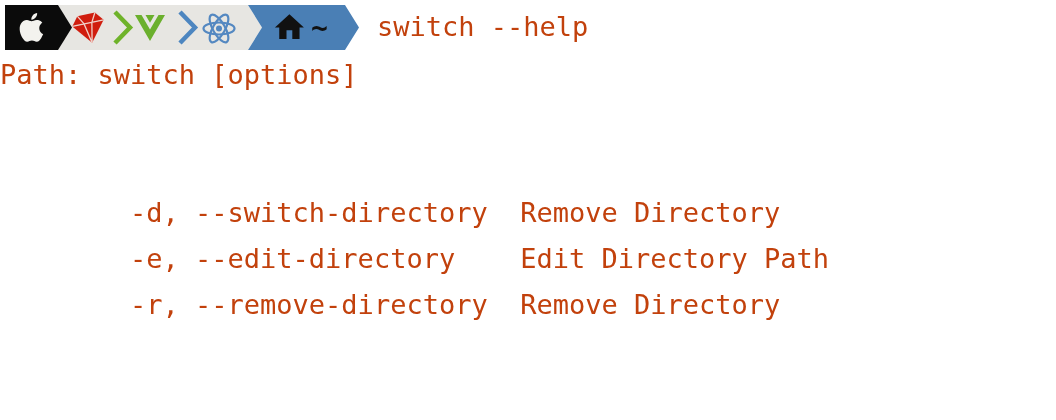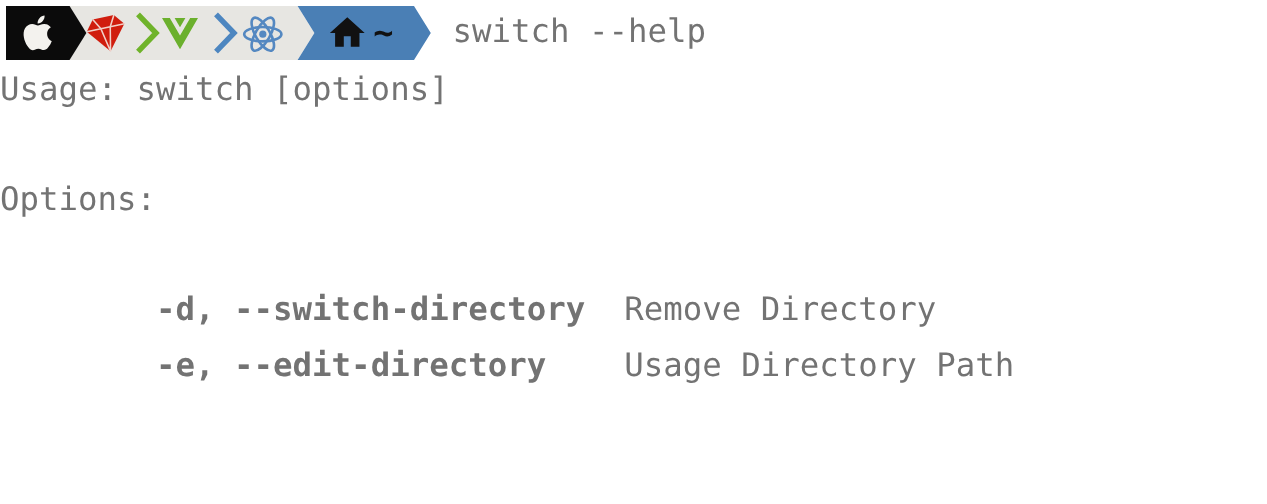--- a/index.html
+++ b/index.html
@@ -1,31 +1,31 @@
 <!DOCTYPE html>
 <html><head>
 <meta charset="utf-8">
 <style>
   html,body{margin:0;padding:0;background:#ffffff;}
   .terminal{
     position:relative;width:1056px;height:348px;overflow:hidden;
-    background:#ffffff;color:#737373;
+    background:#ffffff;color:#c2410c;
     font-family:"DejaVu Sans Mono","Liberation Mono",monospace;
     font-size:27px;
   }
   .prompt-line{
     position:absolute;top:0;left:0;height:52px;
     display:flex;align-items:center;
   }
   .promptbar{display:block;flex:0 0 auto;}
   .command{margin-left:12px;white-space:pre;}
   .output{position:absolute;top:52px;left:0;width:100%;}
   .line{height:46px;line-height:46px;white-space:pre;}
   .option-row{padding-left:2ch;}
-  .option-row .flags{display:inline-block;width:24ch;font-weight:bold;}
+  .option-row .flags{display:inline-block;width:24ch;}
   .next-prompt{
     position:absolute;left:0;top:409px;height:11px;width:400px;overflow:hidden;
   }
   .hidden-defs{position:absolute;width:0;height:0;overflow:hidden;}
 </style>
 </head>
 <body>
 
 <svg class="hidden-defs" aria-hidden="true">
   <defs>
@@ -72,29 +72,31 @@
 <div class="terminal">
 
   <div class="prompt-line">
     <svg class="promptbar" width="365" height="52" viewBox="0 0 365 52">
       <use href="#promptbar-shape"></use>
     </svg>
     <span class="command">switch --help</span>
   </div>
 
   <div class="output">
-    <div class="line">Usage: switch [options]</div>
+    <div class="line">Path: switch [options]</div>
     <div class="line"></div>
-    <div class="line">Options:</div>
 
     <div class="line option-row">
       <span class="flags">-d, --switch-directory</span><span class="desc">Remove Directory</span>
     </div>
     <div class="line option-row">
-      <span class="flags">-e, --edit-directory</span><span class="desc">Usage Directory Path</span>
+      <span class="flags">-e, --edit-directory</span><span class="desc">Edit Directory Path</span>
+    </div>
+    <div class="line option-row">
+      <span class="flags">-r, --remove-directory</span><span class="desc">Remove Directory</span>
     </div>
     <div class="line option-row">
       
     </div>
   </div>
 
   <div class="next-prompt">
     <svg width="365" height="52" viewBox="0 0 365 52">
       <use href="#promptbar-shape"></use>
     </svg>

